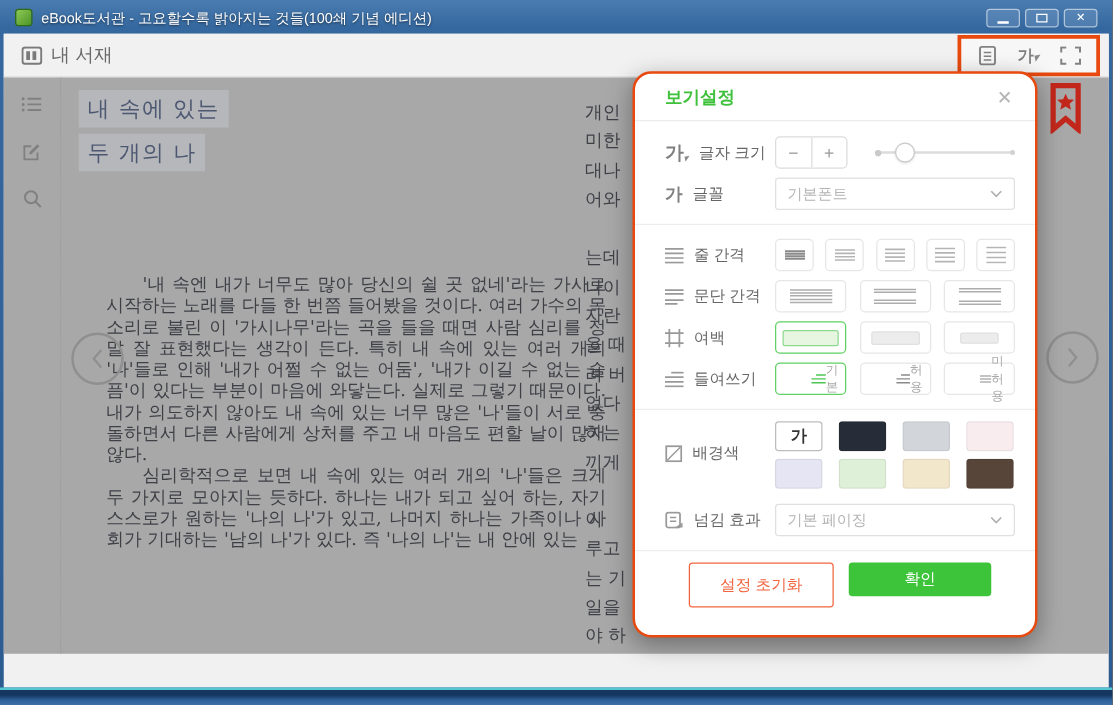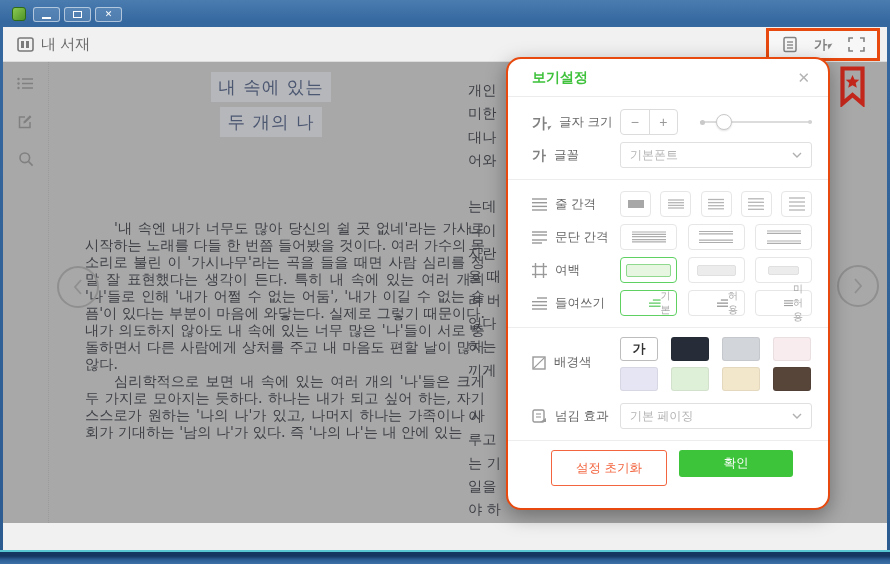--- a/index.html
+++ b/index.html
@@ -24,21 +24,21 @@
   .topbar{position:absolute;left:0;top:0;right:0;height:35px;background:#f1f1f1;border-bottom:1px solid #dcdcdc;display:flex;align-items:center;padding:0 14px;}
   .lib-btn{display:flex;align-items:center;gap:7px;color:#6a6a6a;font-size:15px;cursor:pointer;}
   .tb-right{position:absolute;left:763px;top:1px;width:114px;height:33px;border:3px solid #e8490e;display:flex;align-items:center;justify-content:space-evenly;background:#f7f7f7;}
   .tb-ic{display:flex;align-items:center;justify-content:center;width:24px;height:24px;color:#828282;cursor:pointer;}
   .ga{font-size:13px;color:#808080;font-weight:bold;line-height:1;}
   .ga-cursor{display:inline-block;width:0;height:0;border-top:5px solid #8a8a8a;border-right:5px solid transparent;transform:translate(1px,2px) rotate(-12deg);}
   
   .reader{position:absolute;left:0;top:35px;right:0;height:461px;background:#a8a8a8;overflow:hidden;}
   .sidebar{position:absolute;left:0;top:0;width:46px;height:100%;border-right:1px dotted #9b9b9b;display:flex;flex-direction:column;align-items:center;padding-top:12px;gap:20px;}
   .sb-ic{color:#808080;cursor:pointer;height:18px;display:flex;align-items:center;}
-  .chapter{position:absolute;left:60px;top:10px;width:416px;text-align:center;font-family:"DejaVu Serif","Liberation Serif",serif;}
+  .chapter{position:absolute;left:60px;top:10px;width:416px;text-align:left;font-family:"DejaVu Serif","Liberation Serif",serif;}
   .chapter span{display:inline-block;background:#b6b7bb;color:#4c5771;font-size:17.5px;letter-spacing:1px;padding:3px 7px;margin-bottom:5px;}
   .page-text{position:absolute;left:82px;top:158px;width:400px;font-family:"DejaVu Serif","Liberation Serif",serif;
              font-size:14.2px;line-height:17px;color:#3e4046;text-align:justify;}
   .page-text p{margin:0;text-indent:29px;}
   .right-frag{position:absolute;left:465px;top:17px;width:44px;height:444px;overflow:hidden;white-space:pre-line;
               font-family:"DejaVu Serif","Liberation Serif",serif;font-size:14.2px;line-height:23.3px;color:#3e4046;}
   .navc{position:absolute;width:42px;height:42px;border:2px solid #8f8f8f;border-radius:50%;display:flex;align-items:center;justify-content:center;color:#8f8f8f;cursor:pointer;}
   .navc.left{left:54px;top:204px;} .navc.right{left:834px;top:203px;}
   .bookmark{position:absolute;left:837px;top:4px;}
   
@@ -81,20 +81,21 @@
   .btn-reset{width:116px;height:36px;border:1px solid #f2653f;border-radius:3px;background:#fff;color:#f2653f;font-size:12.5px;display:flex;align-items:center;justify-content:center;cursor:pointer;}
   .btn-ok{width:114px;height:27px;border:none;border-radius:3px;background:#3ec43b;color:#fff;font-size:12.5px;display:flex;align-items:center;justify-content:center;cursor:pointer;}
 </style>
 </head>
 <body>
 
 <div id="app">
 
   <div class="titlebar">
     <div class="app-icon"></div>
+    <div class="win-title">eBook도서관  -  고요할수록 밝아지는 것들(100쇄 기념 에디션)</div>
     <div class="win-controls">
       <div class="wc">
           <span class="min-bar"></span>
         </div>
       <div class="wc">
           <span class="max-box"></span>
         </div>
       <div class="wc">
           <span>✕</span>
         </div>

